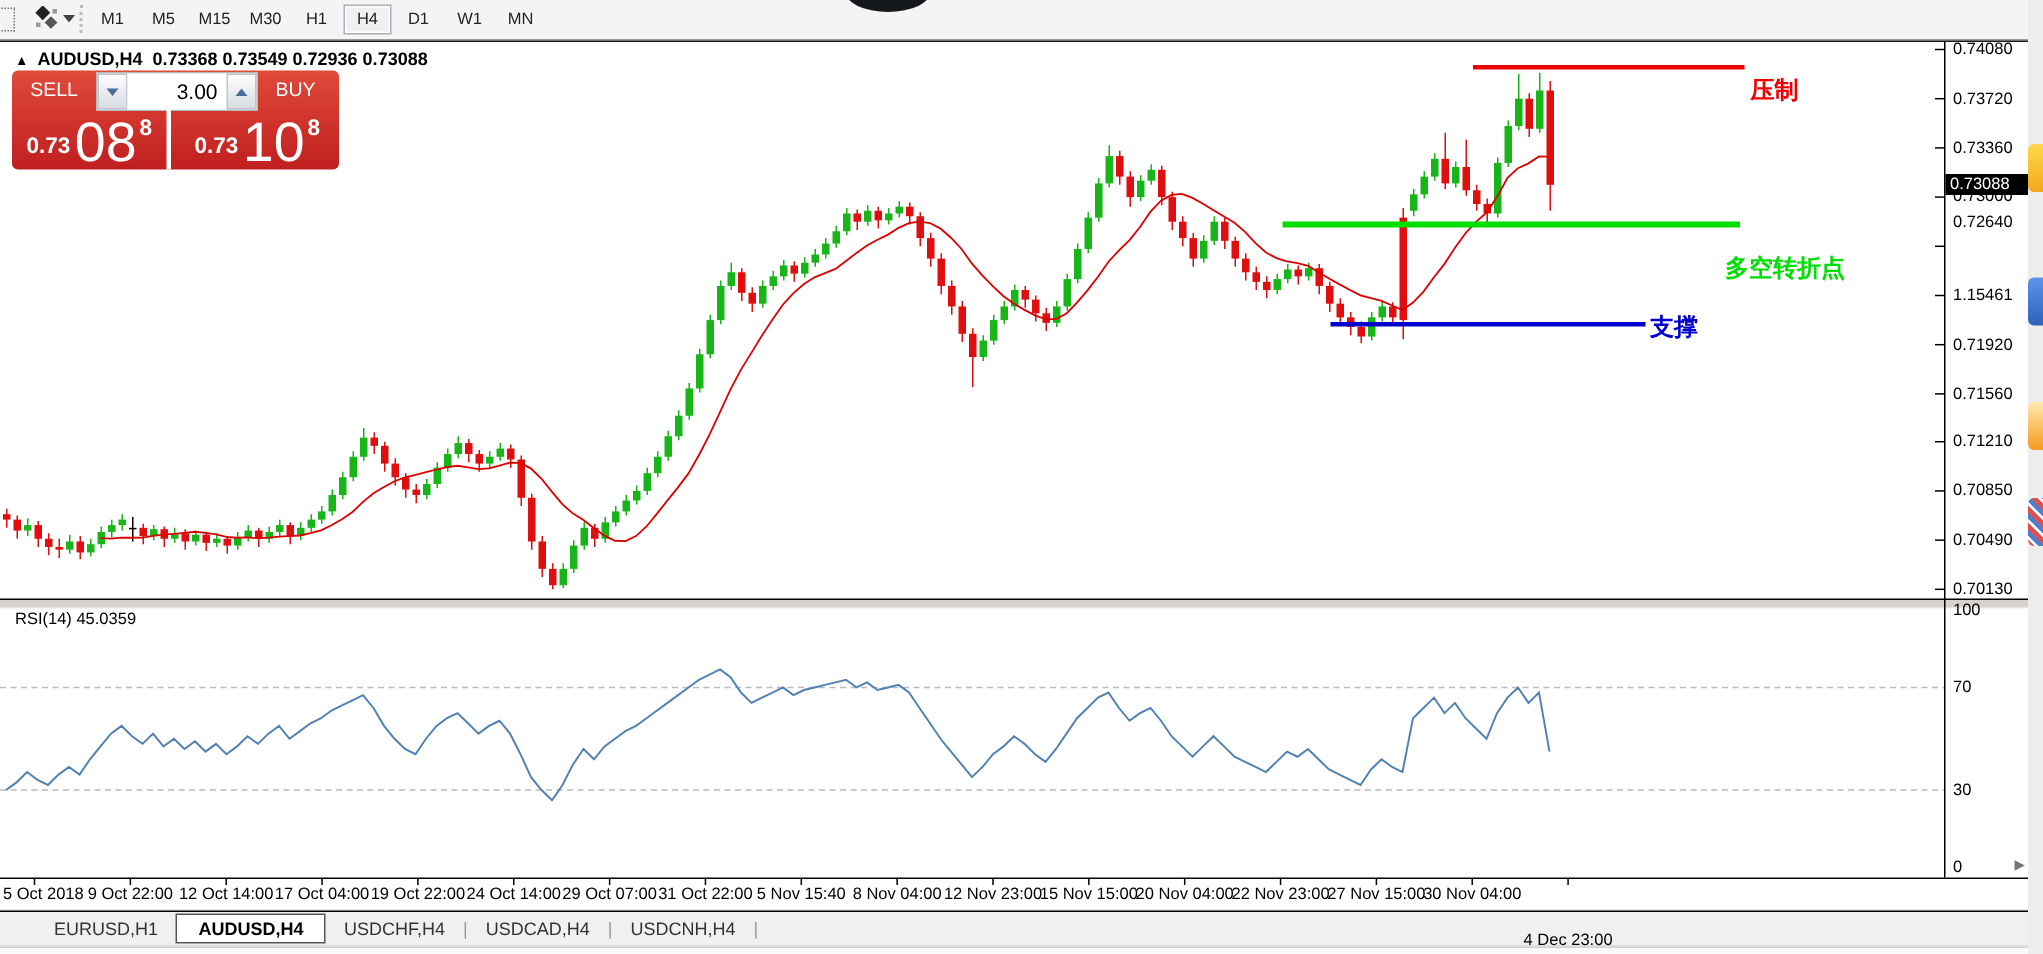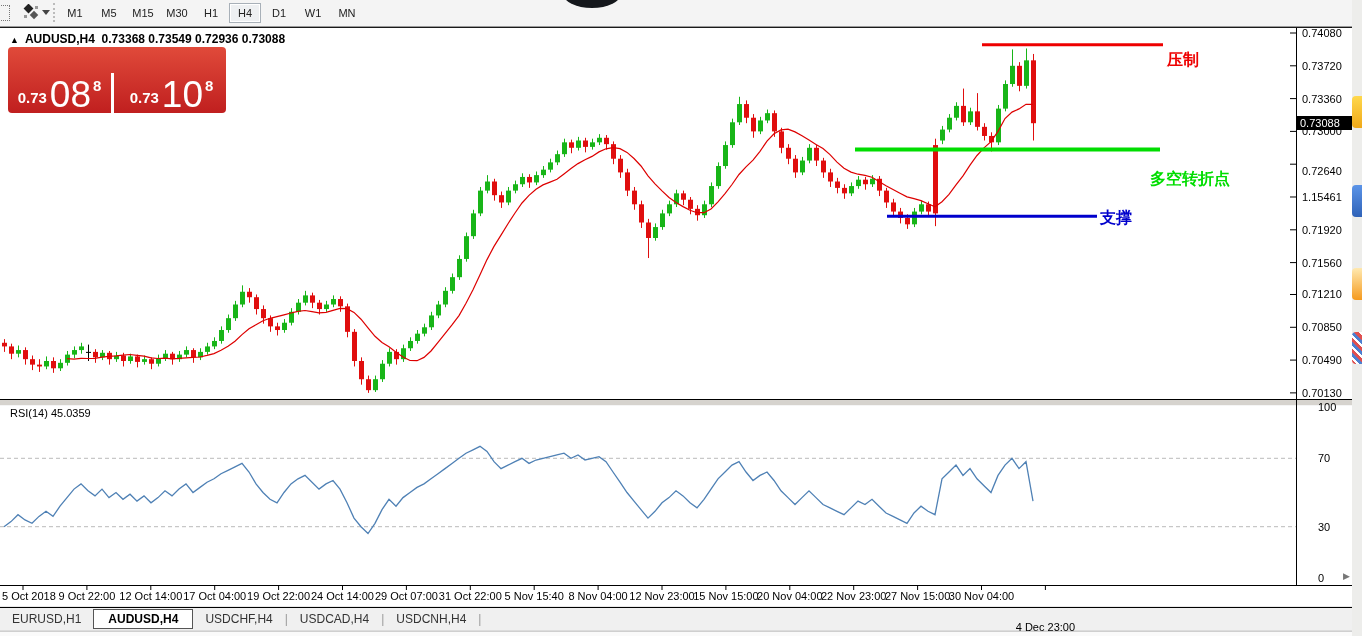--- a/index.html
+++ b/index.html
@@ -57,31 +57,31 @@
   #tp-price-sell{left:0;width:106px;border-right:3px solid #fff;}
   #tp-price-buy{left:109px;width:109px;}
   .tp-small{font-size:15px;font-weight:bold;margin-right:3px;margin-bottom:4px;}
   .tp-big{font-size:37px;line-height:30px;font-weight:400;}
   .tp-sup{font-size:15px;font-weight:bold;margin-left:2px;margin-bottom:16px;}
 
   
   .pr-label{position:absolute;left:1302px;font-size:11px;color:#000;white-space:nowrap;}
   #cur-price-tag{left:1297px;width:52px;height:14px;background:#000;color:#fff;font-size:11px;
                  line-height:14px;padding-left:3px;}
-  .rsi-label{position:absolute;left:1302px;font-size:11px;color:#000;margin-left:16px;}
+  .rsi-label{position:absolute;left:1302px;font-size:11px;color:#000;}
   #rsi-title{left:10px;top:407px;font-size:11px;color:#000;}
   .t-label{position:absolute;top:590px;font-size:11px;color:#000;white-space:nowrap;}
 
   
   .anno{position:absolute;font-size:16px;font-weight:bold;white-space:nowrap;}
 
   
   #tabbar-top{left:0;top:607px;width:1352px;height:1px;background:#000;}
   #tabbar{left:0;top:608px;width:1352px;height:23px;background:#f0f0f0;border-bottom:1px solid #dcdcdc;
-          display:flex;align-items:center;padding-left:0;box-sizing:border-box;}
+          display:flex;align-items:center;padding-left:24px;box-sizing:border-box;}
   .tab{font-size:12px;color:#333;padding:2px 12px;cursor:default;white-space:nowrap;}
   .tab.active{background:#fff;border:1px solid #555;font-weight:bold;color:#000;padding:2px 14px;}
   .tab-sep{color:#999;font-size:12px;}
   #bottom-strip{left:0;top:631px;width:1352px;height:5px;background:#fafafa;border-top:1px solid #cfcfcf;}
 
   
   #desktop{left:1352px;top:0;width:10px;height:636px;background:#ededeb;}
   .desk-icon{position:absolute;left:1352px;width:22px;height:32px;border-radius:4px;}
   #scroll-arrow{left:1343px;top:571px;font-size:9px;color:#777;}
 </style>
@@ -448,20 +448,33 @@
       <line x1="981.5" y1="586" x2="981.5" y2="590" stroke="#000" stroke-width="1"></line>
       <line x1="1045.4" y1="586" x2="1045.4" y2="590" stroke="#000" stroke-width="1"></line>
     </g>
   </svg>
 
 <div class="abs" id="chart-header">
   <span class="arr">▲</span><span>AUDUSD,H4</span>&nbsp;&nbsp;<span>0.73368 0.73549 0.72936 0.73088</span>
 </div>
 
 <div class="abs" id="trade-panel">
+  <div id="tp-row1">
+    <div id="tp-sell">SELL</div>
+    <div id="tp-spinner">
+      <div class="spin-btn">
+          <div class="spin-tri-dn"></div>
+        </div>
+      <input id="tp-vol" value="3.00" style="">
+      <div class="spin-btn">
+          <div class="spin-tri-up"></div>
+        </div>
+    </div>
+    <div id="tp-buy">BUY</div>
+  </div>
   <div class="tp-price" id="tp-price-sell">
     <span class="tp-small">0.73</span>
     <span class="tp-big">08</span>
     <span class="tp-sup">8</span>
   </div>
   <div class="tp-price" id="tp-price-buy">
     <span class="tp-small">0.73</span>
     <span class="tp-big">10</span>
     <span class="tp-sup">8</span>
   </div>
@@ -498,21 +511,21 @@
 <div class="abs" id="desktop"></div>
 <div class="abs desk-icon" style="top:96px;background:linear-gradient(#ffd84d,#f0a818)"></div>
 <div class="abs desk-icon" style="top:185px;background:linear-gradient(#5b94e8,#2f62b8)"></div>
 <div class="abs desk-icon" style="top:268px;background:linear-gradient(#ffe9b0,#f59a1e)"></div>
 <div class="abs desk-icon" style="top:332px;background:repeating-linear-gradient(45deg,#e05050 0 3px,#fff 3px 5px,#4d7fd0 5px 8px)"></div>
 
 <div class="pr-label" style="top: 27px;">0.74080</div>
 <div class="pr-label" style="top: 59.7996px;">0.73720</div>
 <div class="pr-label" style="top: 92.5992px;">0.73360</div>
 <div class="pr-label" style="top: 125.399px;">0.73000</div>
-<div class="pr-label" style="top: 165px;">0.72640</div>
+<div class="pr-label" style="top: 142px;">0.72640</div>
 <div class="pr-label" style="top: 190.998px;">1.15461</div>
 <div class="pr-label" style="top: 223.798px;">0.71920</div>
 <div class="pr-label" style="top: 256.597px;">0.71560</div>
 <div class="pr-label" style="top: 288.486px;">0.71210</div>
 <div class="pr-label" style="top: 321.285px;">0.70850</div>
 <div class="pr-label" style="top: 354.085px;">0.70490</div>
 <div class="pr-label" style="top: 386.884px;">0.70130</div>
 <div class="rsi-label" style="top: 401px;">100</div>
 <div class="rsi-label" style="top: 452.3px;">70</div>
 <div class="rsi-label" style="top: 520.7px;">30</div>

